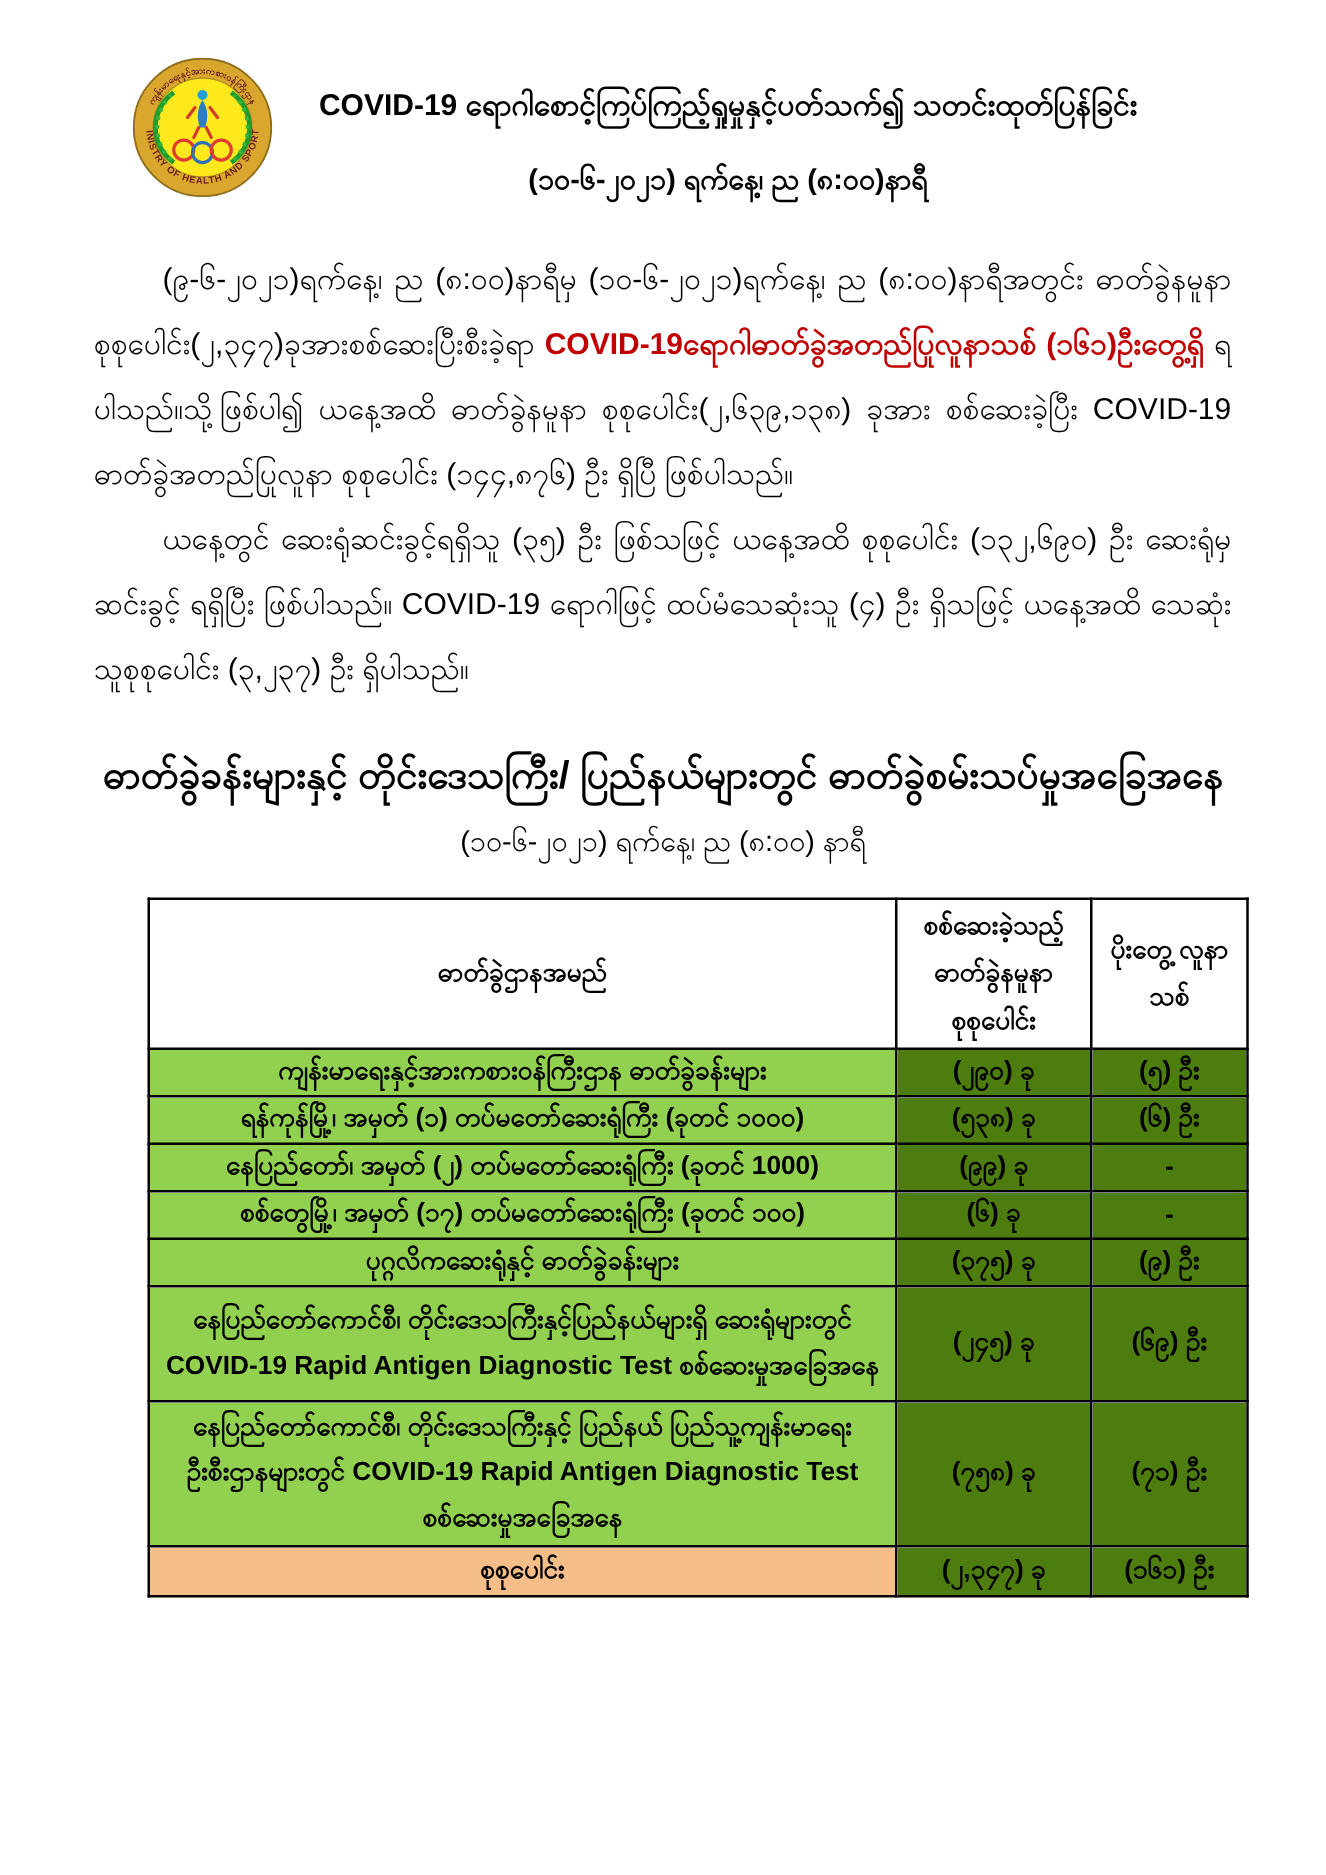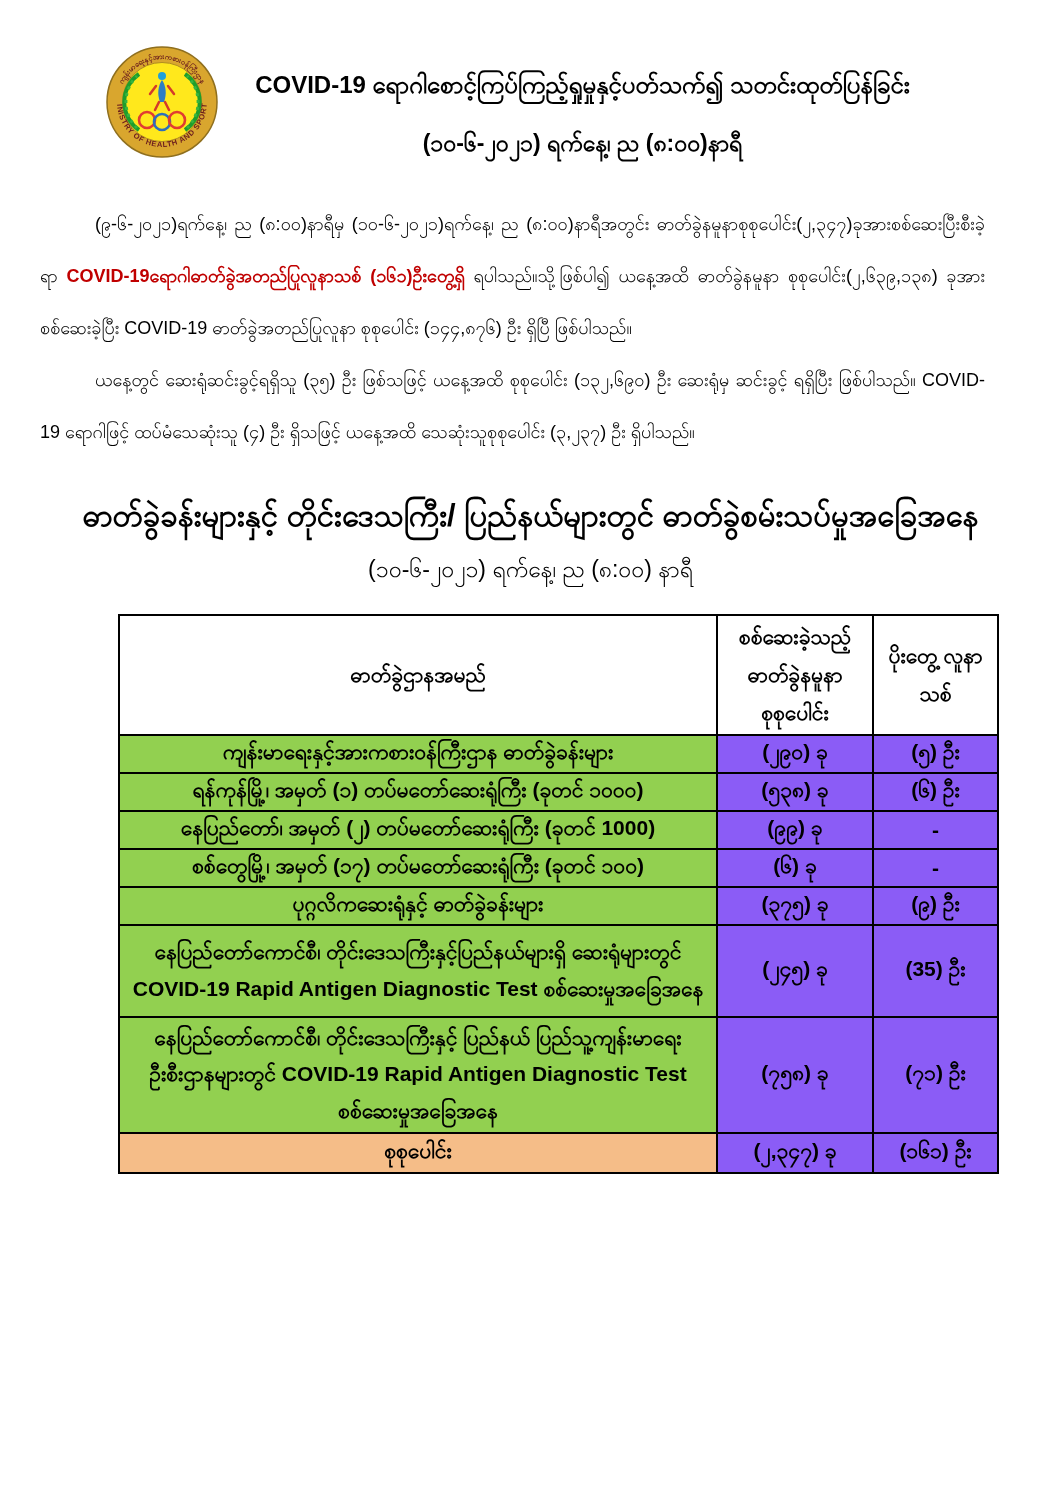--- a/index.html
+++ b/index.html
@@ -17,22 +17,22 @@
   .header-title{
     position:absolute;top:70px;left:225px;width:715px;
     text-align:center;font-size:24px;font-weight:bold;line-height:1.25;
   }
   .header-date{
     position:absolute;top:128px;left:225px;width:715px;
     text-align:center;font-size:23px;font-weight:bold;
   }
   
   .body-text{
-    margin:0 76px 0 40px;
-    font-size:18px;line-height:52px;
+    margin:0 76px 0 75px;
+    font-size:24px;line-height:52px;
     text-align:justify;text-indent:55px;
   }
   .p1{margin-top:8px;}
   .p2{margin-top:0px;}
   .red{color:#C00000;font-weight:bold;}
   
   .section-h1{
     margin-top:38px;text-align:center;
     font-size:31px;font-weight:bold;line-height:1.3;
   }
@@ -56,21 +56,21 @@
   }
   col.c1{width:598px;}
   col.c2{width:156px;}
   col.c3{width:125px;}
   tr.hdr{height:116px;}
   tr.hdr th{background:#ffffff;font-weight:bold;line-height:1.8;}
   tr.r-single{height:38px;}
   tr.r-tall{height:92px;}
   tr.r-total{height:40px;}
   td.name{background:#92D050;}
-  td.val{background:#8b5cf6;}
+  td.val{background:#4d7c0f;}
   td.total-label{background:#F5BD88;}
   tr.r-tall td.name{line-height:1.75;}
 </style>
 </head>
 <body>
 
 <div class="page">
 
   <div class="header">
 
@@ -154,21 +154,21 @@
         <td class="val">-</td>
       </tr>
       <tr class="r-single">
         <td class="name">ပုဂ္ဂလိကဆေးရုံနှင့် ဓာတ်ခွဲခန်းများ</td>
         <td class="val">(၃၇၅) ခု</td>
         <td class="val">(၉) ဦး</td>
       </tr>
       <tr class="r-tall">
         <td class="name">နေပြည်တော်ကောင်စီ၊ တိုင်းဒေသကြီးနှင့်ပြည်နယ်များရှိ ဆေးရုံများတွင် COVID-19 Rapid Antigen Diagnostic Test စစ်ဆေးမှုအခြေအနေ</td>
         <td class="val">(၂၄၅) ခု</td>
-        <td class="val">(35) ဦး</td>
+        <td class="val">(၆၉) ဦး</td>
       </tr>
       <tr class="r-tall">
         <td class="name">နေပြည်တော်ကောင်စီ၊ တိုင်းဒေသကြီးနှင့် ပြည်နယ် ပြည်သူ့ကျန်းမာရေးဦးစီးဌာနများတွင်  COVID-19 Rapid Antigen Diagnostic Test စစ်ဆေးမှုအခြေအနေ</td>
         <td class="val">(၇၅၈) ခု</td>
         <td class="val">(၇၁) ဦး</td>
       </tr>
 
       <tr class="r-total">
         <td class="total-label">စုစုပေါင်း</td>
         <td class="val">(၂,၃၄၇) ခု</td>

